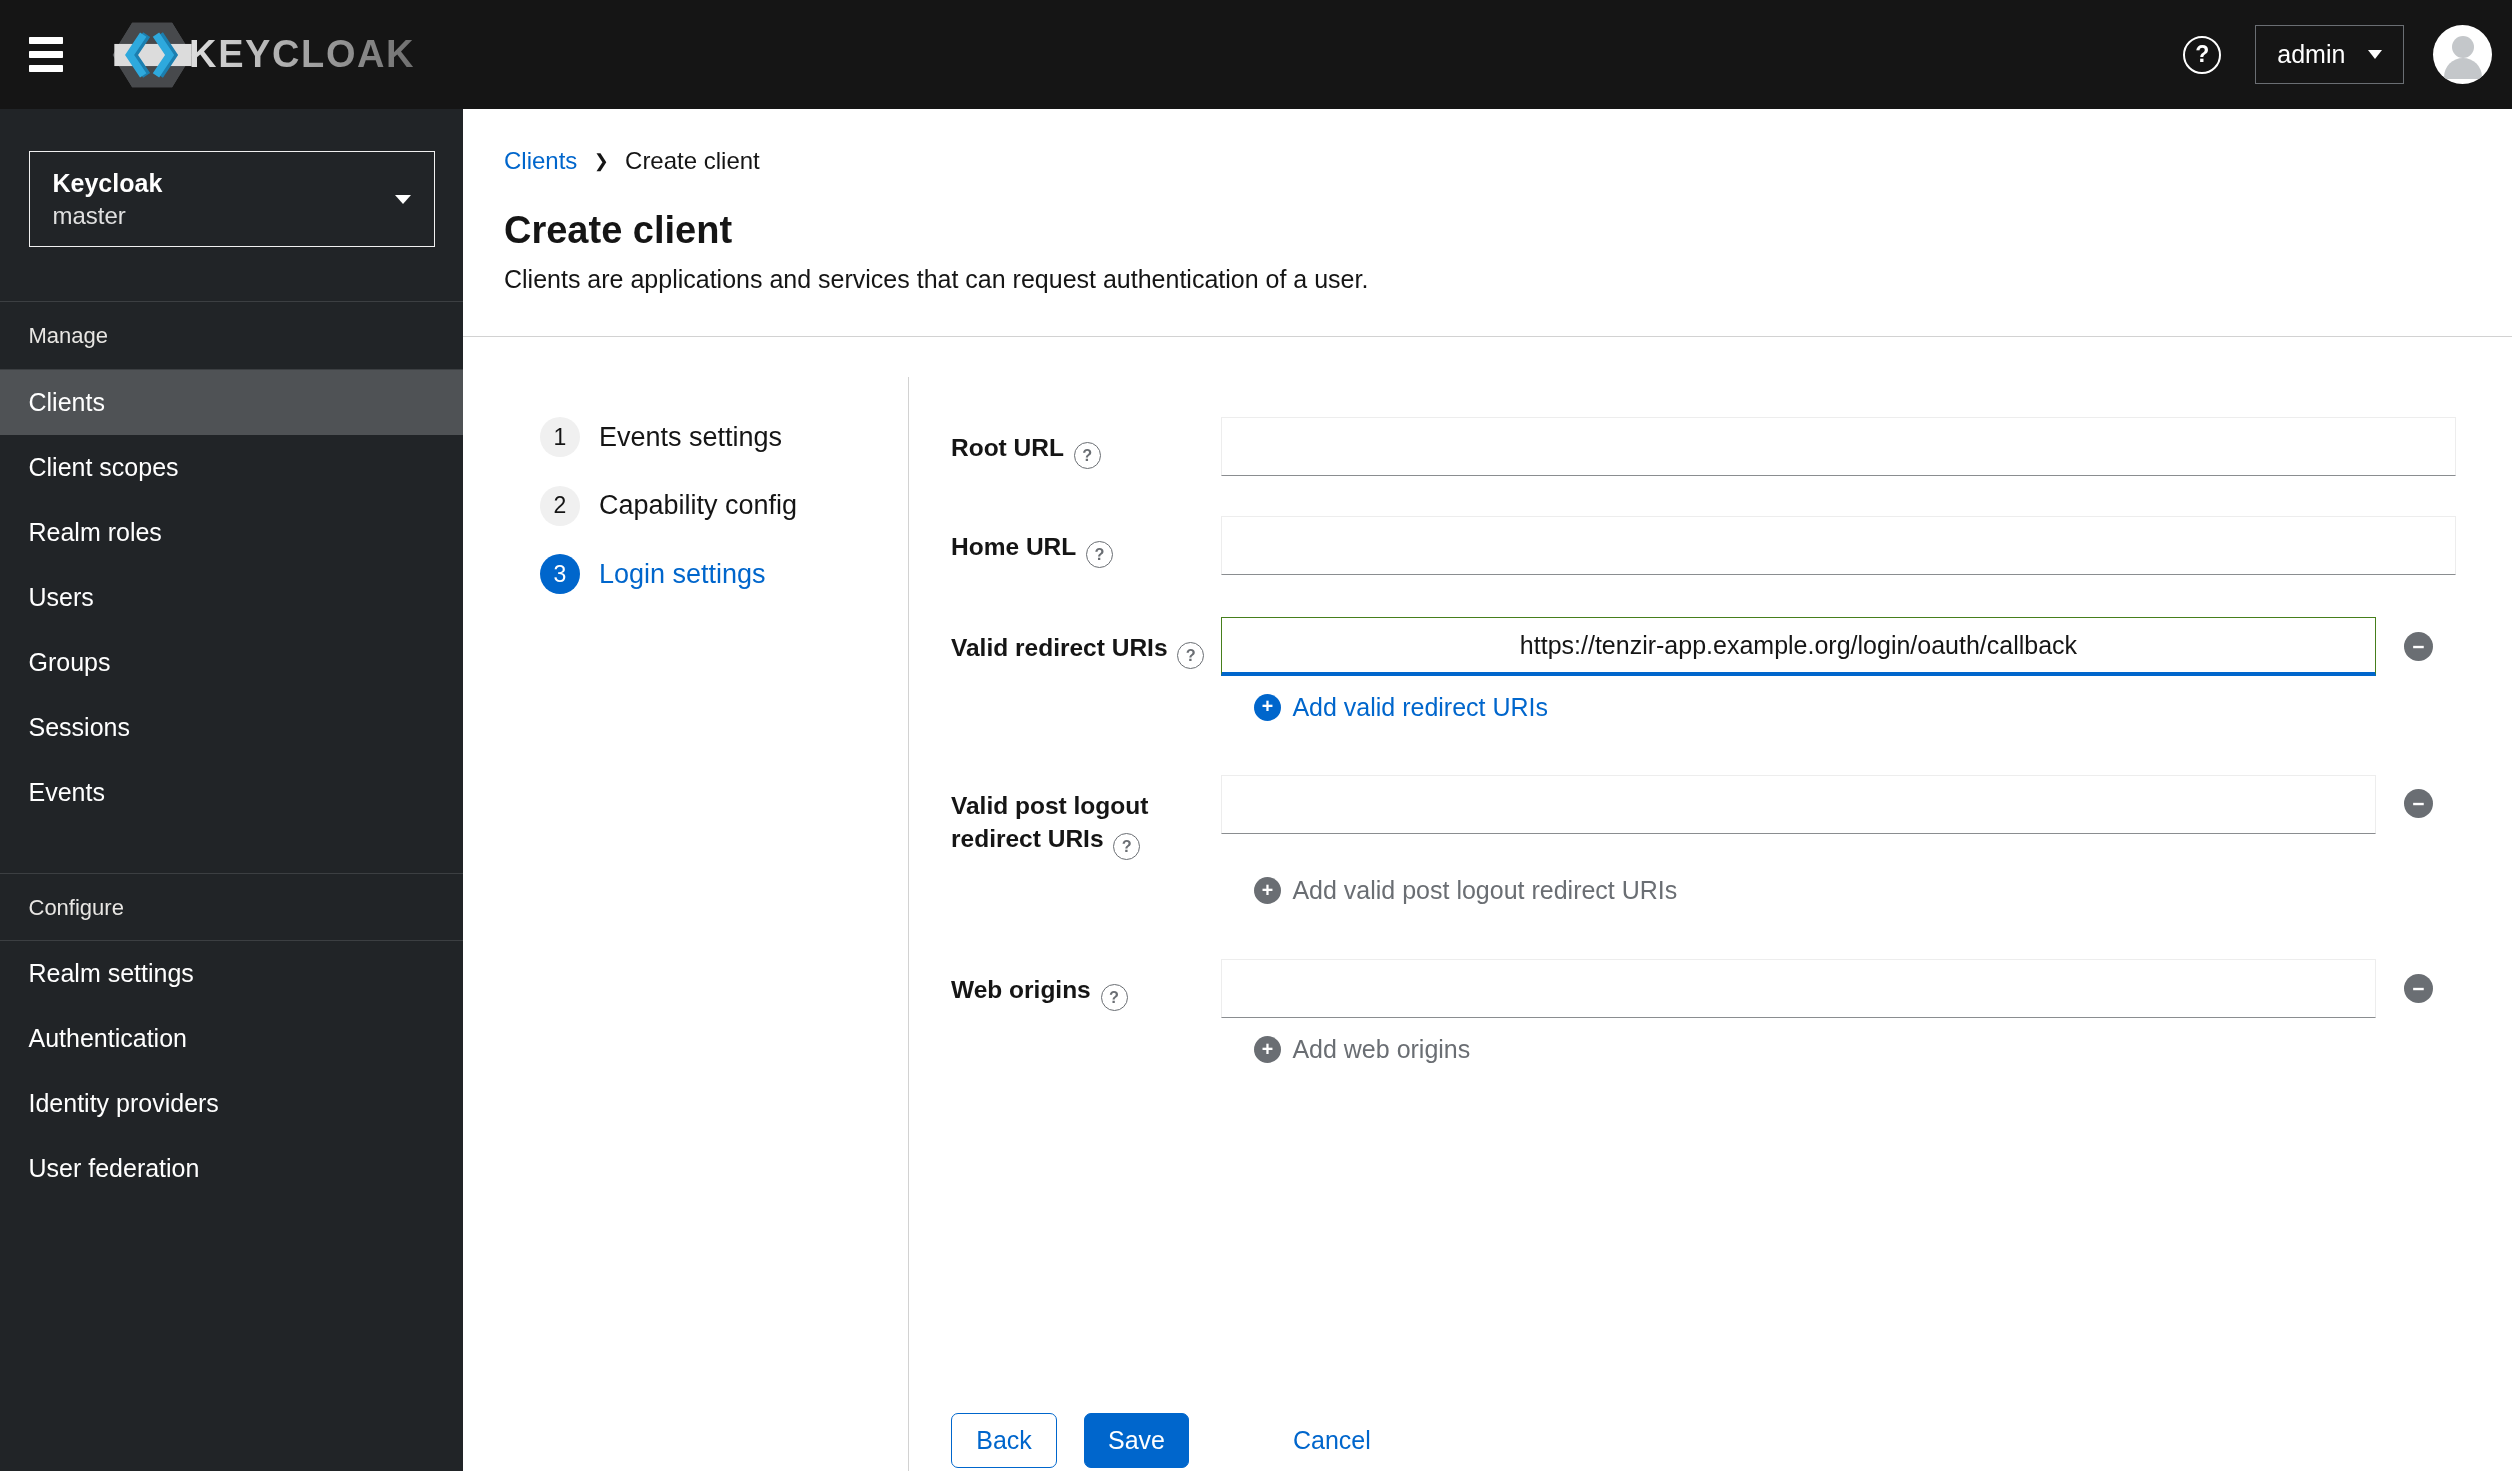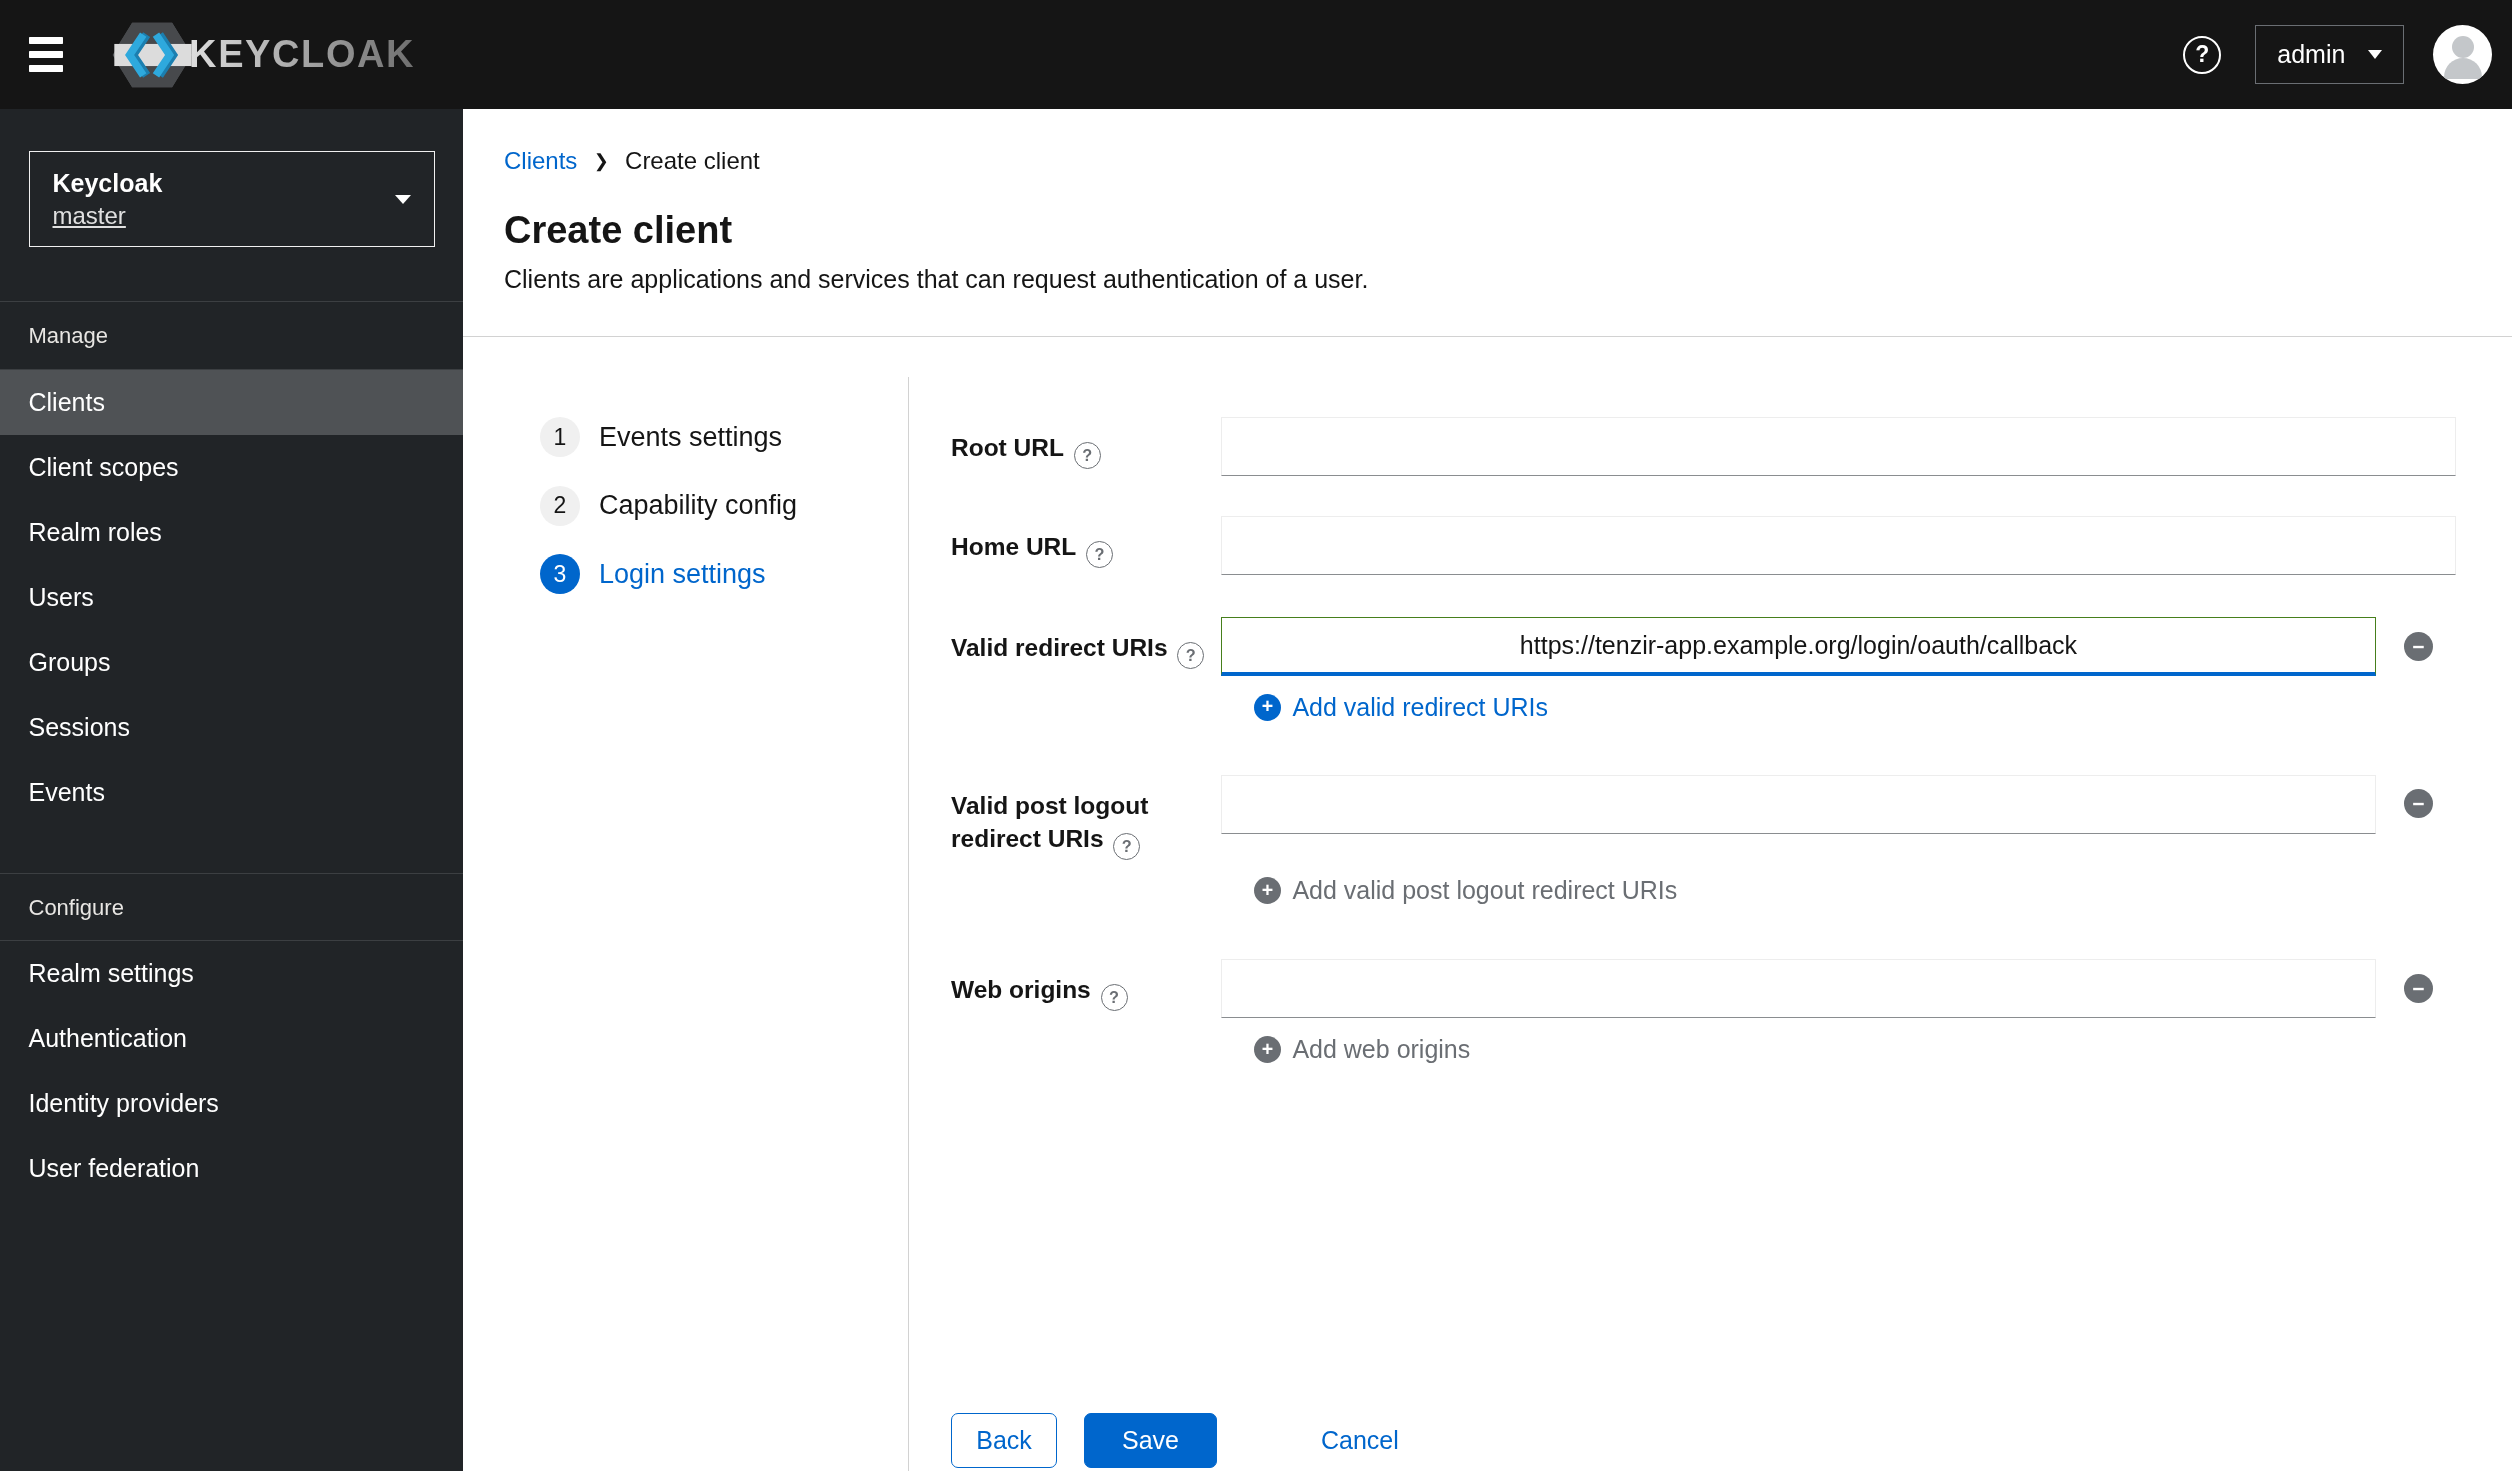--- a/index.html
+++ b/index.html
@@ -44,21 +44,21 @@
   .shell { flex:1 1 auto; display:flex; min-height:0; }
 
   
   .sidebar { width:463px; flex:0 0 auto; background:#212427; color:#ffffff; display:flex; flex-direction:column; }
   .realm-selector {
     margin:42px 28.5px 0 28.5px; height:96px; border:1.6px solid #f0f0f0;
     display:flex; align-items:center; padding:0 23px; cursor:pointer;
   }
   .realm-text { flex:1; }
   .realm-name { font-size:25px; font-weight:700; line-height:33px; color:#ffffff; }
-  .realm-current { font-size:24px; line-height:31px; color:#e0e0e0;text-decoration:underline; }
+  .realm-current { font-size:24px; line-height:31px; color:#e0e0e0; }
   .realm-caret { width:0; height:0; border-left:8.2px solid transparent; border-right:8.2px solid transparent; border-top:9.8px solid #ffffff; }
   .nav-section-head { border-top:1.6px solid #3c3f42; border-bottom:1.6px solid #3c3f42; padding:21px 0 19.6px 0; }
   .nav-section-head.first { margin-top:54px; }
   .nav-section-head.second { margin-top:48px; }
   .nav-section-label { font-size:22px; color:#e8e6e3; padding-left:28.5px; }
   .nav-list { list-style:none; }
   .nav-item {
     height:65px; display:flex; align-items:center; padding-left:28.5px;
     font-size:25px; color:#ffffff; cursor:pointer;
   }
@@ -120,21 +120,21 @@
   .add-row.disabled .add-label { color:#6a6e73; }
 
   .gap-after-root { margin-bottom:40px; }
   .gap-after-home { margin-bottom:42px; }
   .gap-after-redirect { margin-bottom:51px; }
   .gap-after-postlogout { margin-bottom:52px; }
 
   .actions { display:flex; align-items:center; margin-top:347px; }
   .btn { height:55px; font-family:"Liberation Sans", sans-serif; font-size:25px; border-radius:7px; cursor:pointer; }
   .btn-back { width:106px; background:#ffffff; border:1.6px solid #0066cc; color:#0066cc; }
-  .btn-save { width:133px; background:#0066cc; border:1.6px solid #0066cc; color:#ffffff; margin-left:27px; }
+  .btn-save { width:105px; background:#0066cc; border:1.6px solid #0066cc; color:#ffffff; margin-left:27px; }
   .btn-cancel { background:transparent; border:none; color:#0066cc; margin-left:104px; height:auto; }
 </style>
 </head>
 <body>
 
 <div class="app">
 
   <header class="topbar">
     <div class="hamburger">
       <div class="bar"></div>

